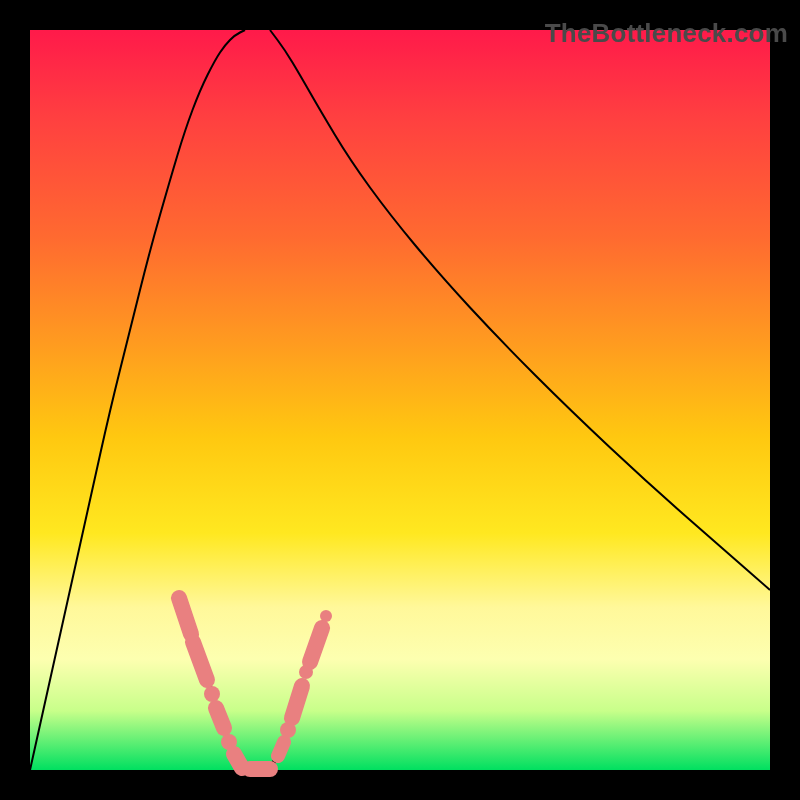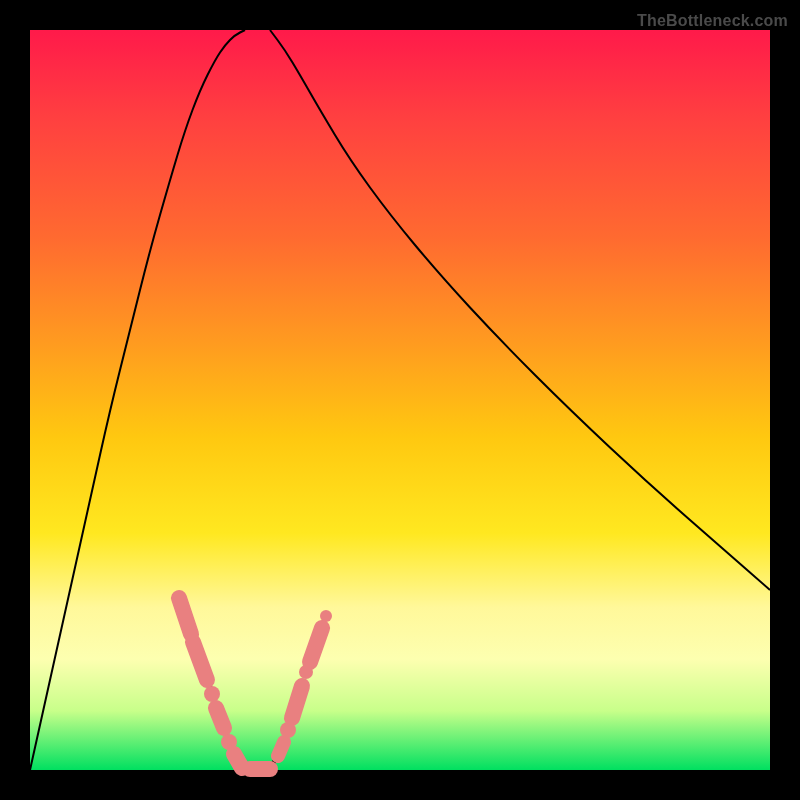--- a/index.html
+++ b/index.html
@@ -24,23 +24,23 @@
       #ff9a20 42%,
       #ffc810 55%,
       #ffe820 68%,
       #fff89a 78%,
       #fdffb0 85%,
       #c8ff8a 92%,
       #00e060 100%);
   }
   .watermark {
     position: absolute;
-    top: 12px;
+    top: 18px;
     right: 12px;
-    font-size: 16px;
+    font-size: 26px;
     font-weight: 600;
     color: #4a4a4a;
     letter-spacing: 0.2px;
     user-select: none;
   }
   svg.overlay {
     position: absolute;
     left: 30px;
     top: 30px;
     width: 740px;

